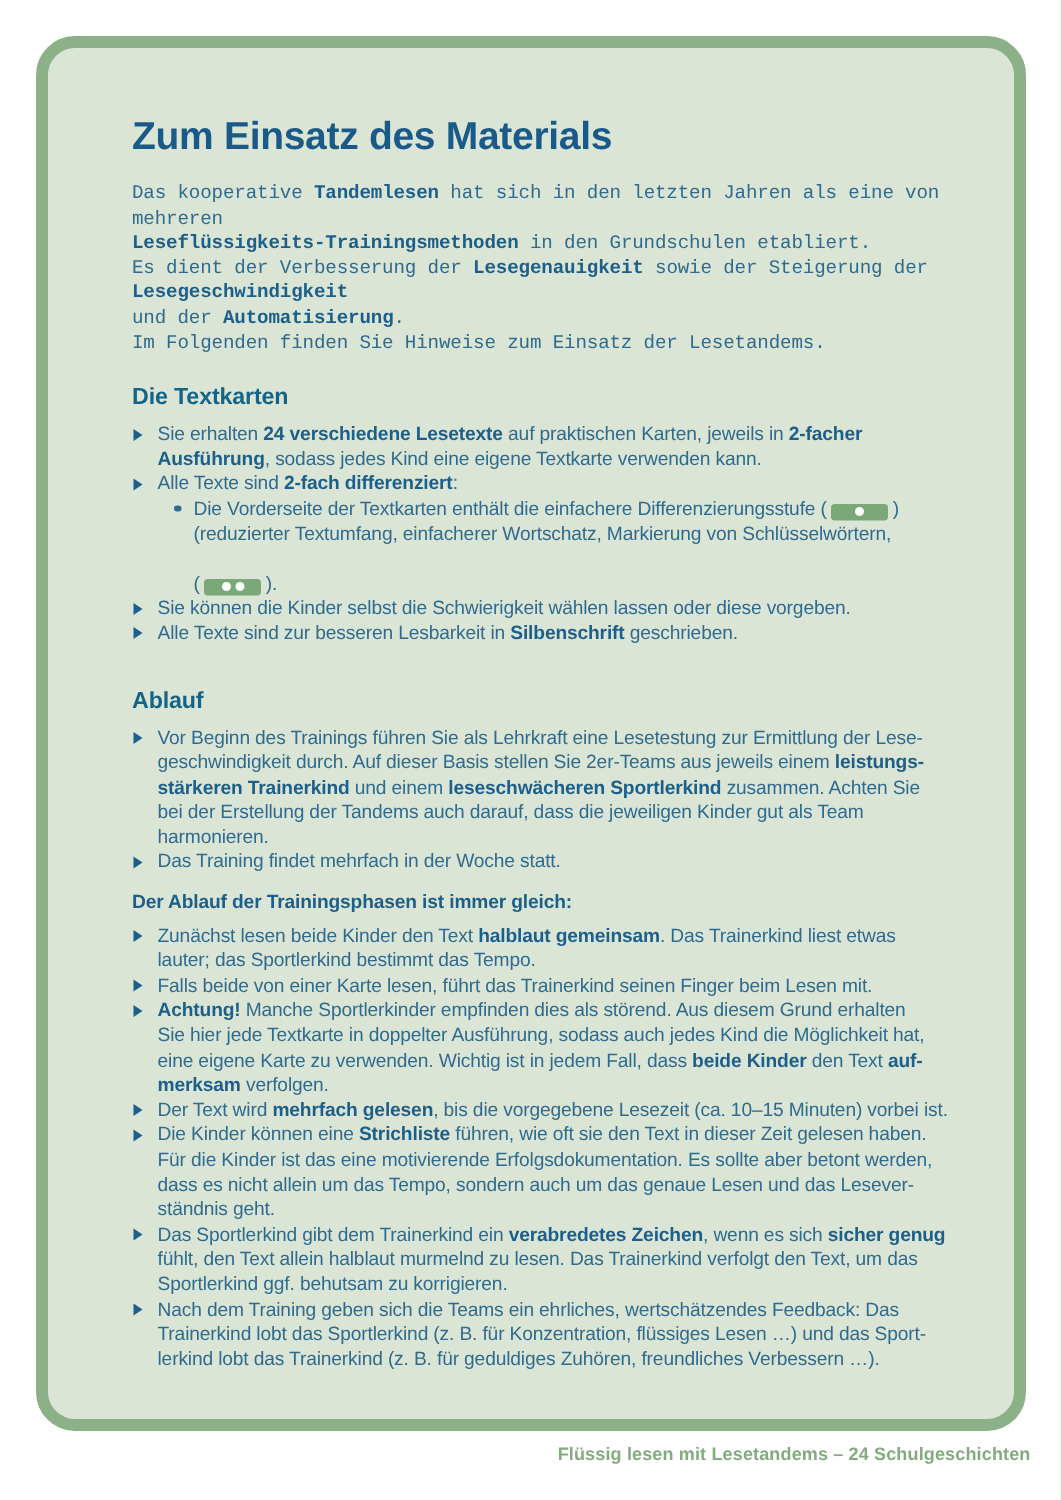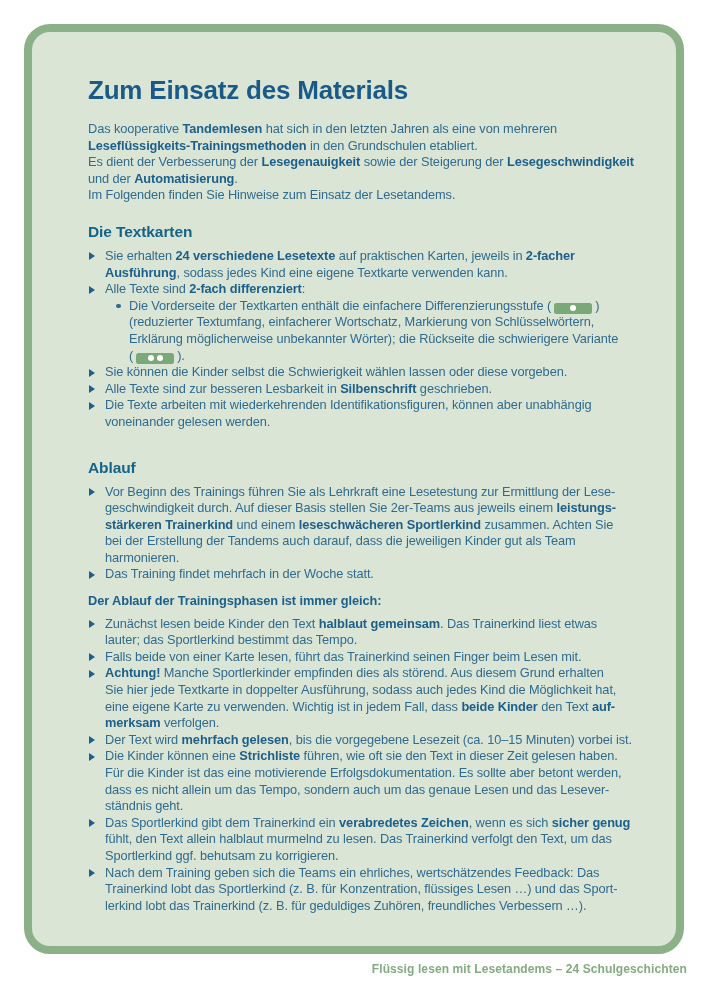--- a/index.html
+++ b/index.html
@@ -13,21 +13,21 @@
     box-sizing:border-box;border:8px solid #8cb087;border-radius:26px;
     background:#dbe5d6;padding:42px 28px 10px 56px;overflow:hidden;
   }
   h1{
     margin:0 0 15px 0;font-size:26px;line-height:32px;font-weight:bold;
     color:#1a5a88;letter-spacing:-0.2px;
   }
   .bodytext, .btext, .intro{
     color:#2f6b8e;font-size:12.8px;line-height:16.6px;letter-spacing:-0.1px;
   }
-  .intro{margin:0;}
+  .intro{margin:0;font-family:Liberation Mono, monospace;}
   .bold{font-weight:bold;color:#1b5f8a;}
   h2{
     margin:18px 0 7px 0;font-size:15.5px;line-height:19px;font-weight:bold;
     color:#14648a;letter-spacing:-0.1px;
   }
   h2[data-name="section-heading-ablauf"]{margin-top:27px;}
   .subheading{
     margin:10px 0 6px 0;font-weight:bold;color:#1b5f8a;
     font-size:12.8px;line-height:16.6px;letter-spacing:-0.1px;
   }
@@ -78,42 +78,36 @@
             <span class="marker-arrow"></span>
           </span>
           <div class="btext" data-name="list-item-text"><span>Alle Texte sind </span><span class="bold">2-fach differenziert</span><span>:</span></div>
         </div>
         <div class="bullet sub" data-name="list-item">
           <span class="marker-wrap" data-name="dot-bullet-icon">
             <span class="marker-dot"></span>
           </span>
           <div class="btext" data-name="list-item-text"><span>Die Vorderseite der Textkarten enthält die einfachere Differenzierungsstufe (</span><span class="badge" data-name="difficulty-level-1-icon">
               <span class="dot-white"></span>
-            </span><span>)</span><br><span>(reduzierter Textumfang, einfacherer Wortschatz, Markierung von Schlüsselwörtern,</span><br><span>Erklärung möglicherweise unbekannter Wörter); die Rückseite die schwierigere Variante</span><br><span>(</span><span class="badge" data-name="difficulty-level-2-icon">
+            </span><span>)</span><br><span>(reduzierter Textumfang, einfacherer Wortschatz, Markierung von Schlüsselwörtern,</span><br><br><span>(</span><span class="badge" data-name="difficulty-level-2-icon">
               <span class="dot-white"></span>
               <span class="dot-white"></span>
             </span><span>).</span></div>
         </div>
         <div class="bullet" data-name="list-item">
           <span class="marker-wrap" data-name="triangle-bullet-icon">
             <span class="marker-arrow"></span>
           </span>
           <div class="btext" data-name="list-item-text"><span>Sie können die Kinder selbst die Schwierigkeit wählen lassen oder diese vorgeben.</span></div>
         </div>
         <div class="bullet" data-name="list-item">
           <span class="marker-wrap" data-name="triangle-bullet-icon">
             <span class="marker-arrow"></span>
           </span>
           <div class="btext" data-name="list-item-text"><span>Alle Texte sind zur besseren Lesbarkeit in </span><span class="bold">Silbenschrift</span><span> geschrieben.</span></div>
-        </div>
-        <div class="bullet" data-name="list-item">
-          <span class="marker-wrap" data-name="triangle-bullet-icon">
-            <span class="marker-arrow"></span>
-          </span>
-          <div class="btext" data-name="list-item-text"><span>Die Texte arbeiten mit wiederkehrenden Identifikationsfiguren, können aber unabhängig</span><br><span>voneinander gelesen werden.</span></div>
         </div>
       </div>
 
     <h2 data-name="section-heading-ablauf">Ablauf</h2>
     <div class="list" data-name="ablauf-list">
         <div class="bullet" data-name="list-item">
           <span class="marker-wrap" data-name="triangle-bullet-icon">
             <span class="marker-arrow"></span>
           </span>
           <div class="btext" data-name="list-item-text"><span>Vor Beginn des Trainings führen Sie als Lehrkraft eine Lesetestung zur Ermittlung der Lese-</span><br><span>geschwindigkeit durch. Auf dieser Basis stellen Sie 2er-Teams aus jeweils einem </span><span class="bold">leistungs-</span><br><span class="bold">stärkeren Trainerkind</span><span> und einem </span><span class="bold">leseschwächeren Sportlerkind</span><span> zusammen. Achten Sie</span><br><span>bei der Erstellung der Tandems auch darauf, dass die jeweiligen Kinder gut als Team</span><br><span>harmonieren.</span></div>

